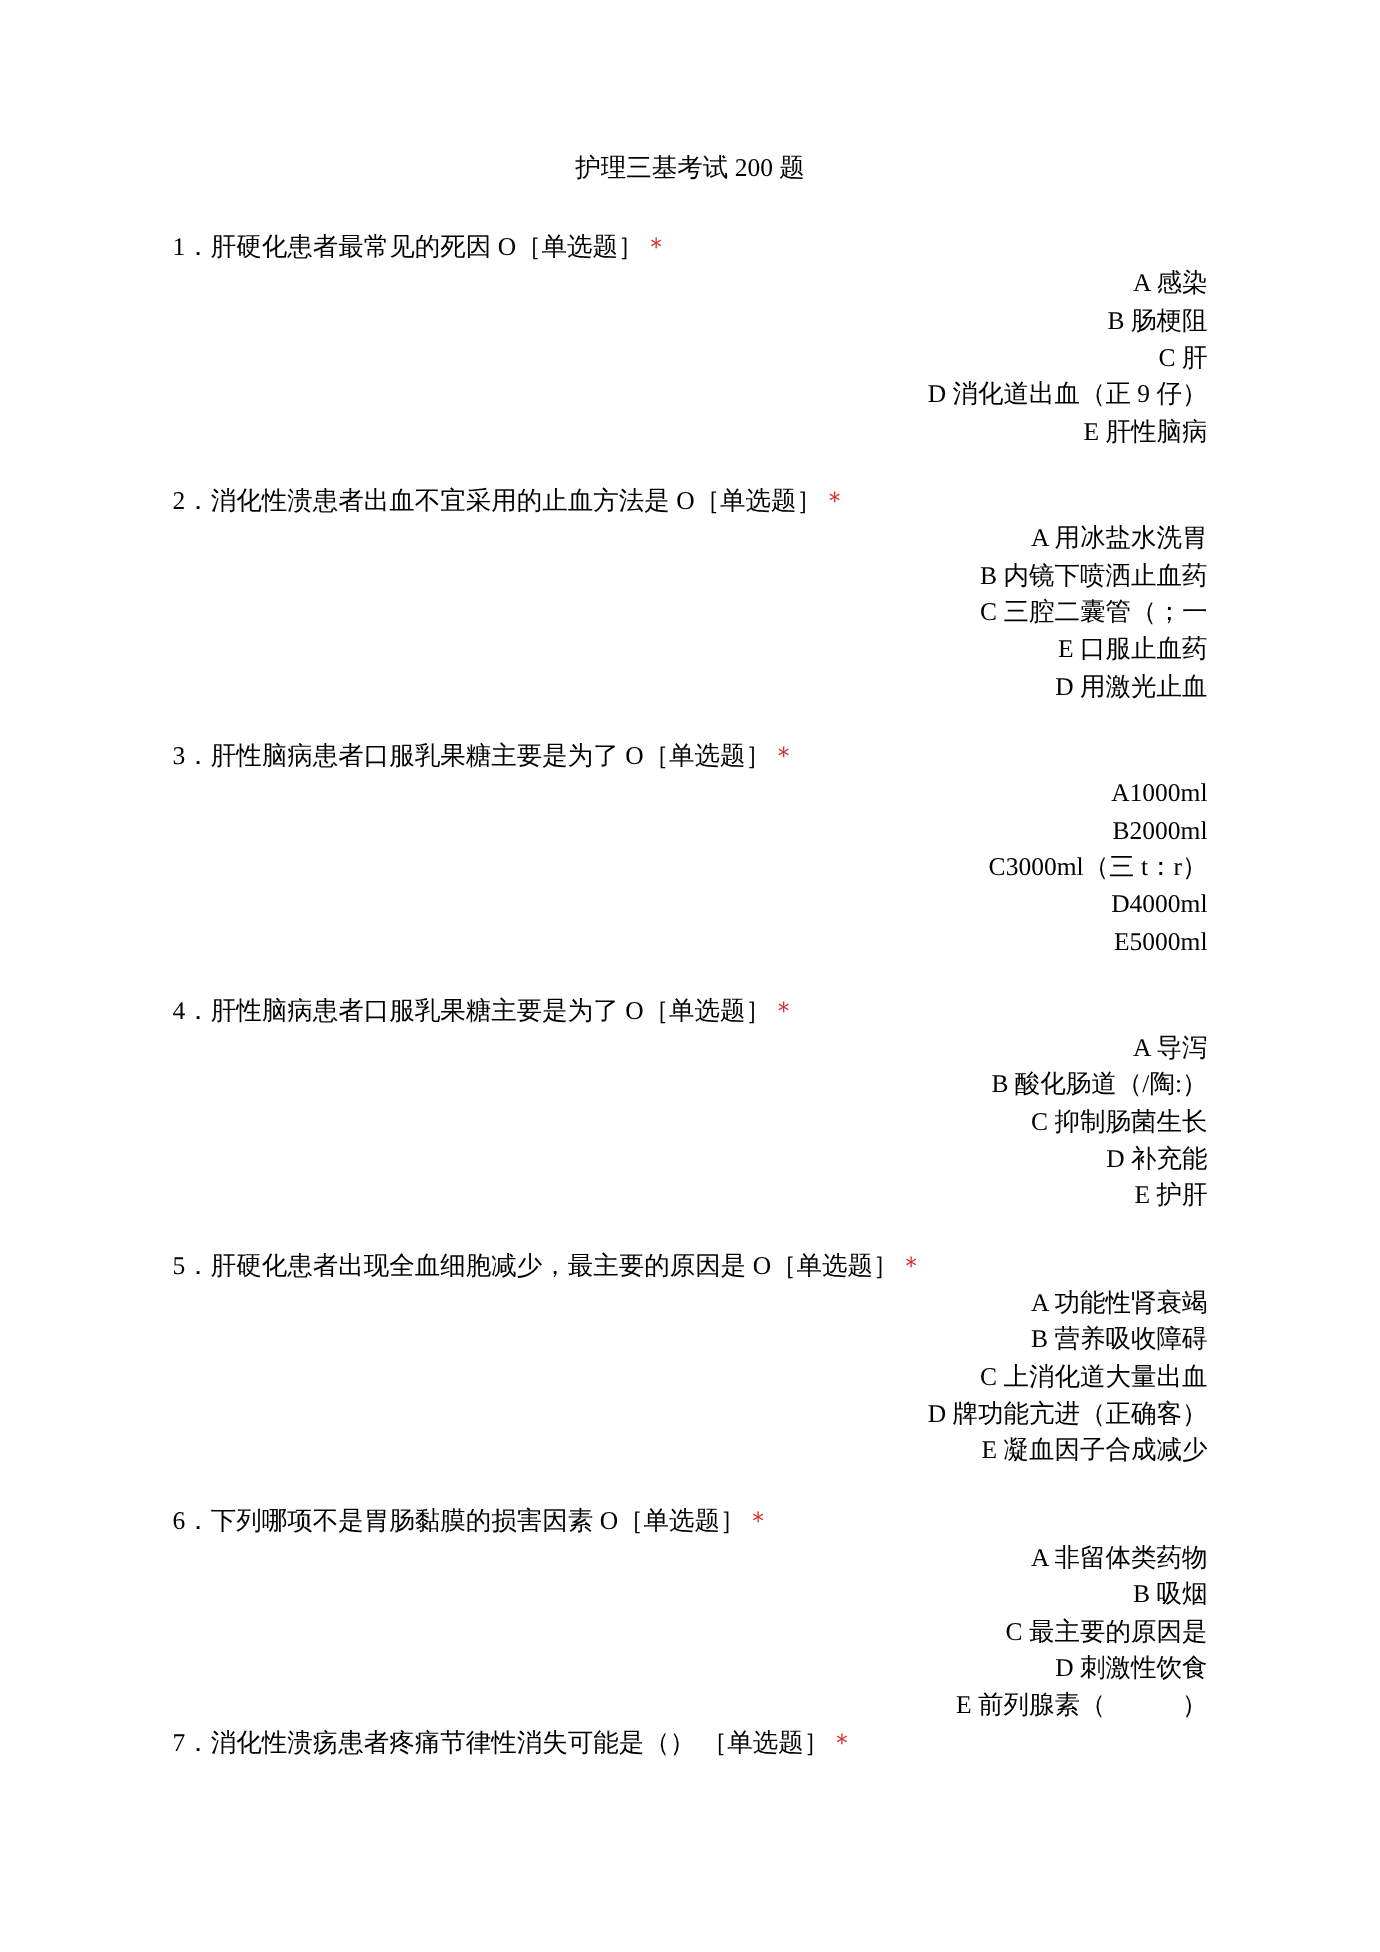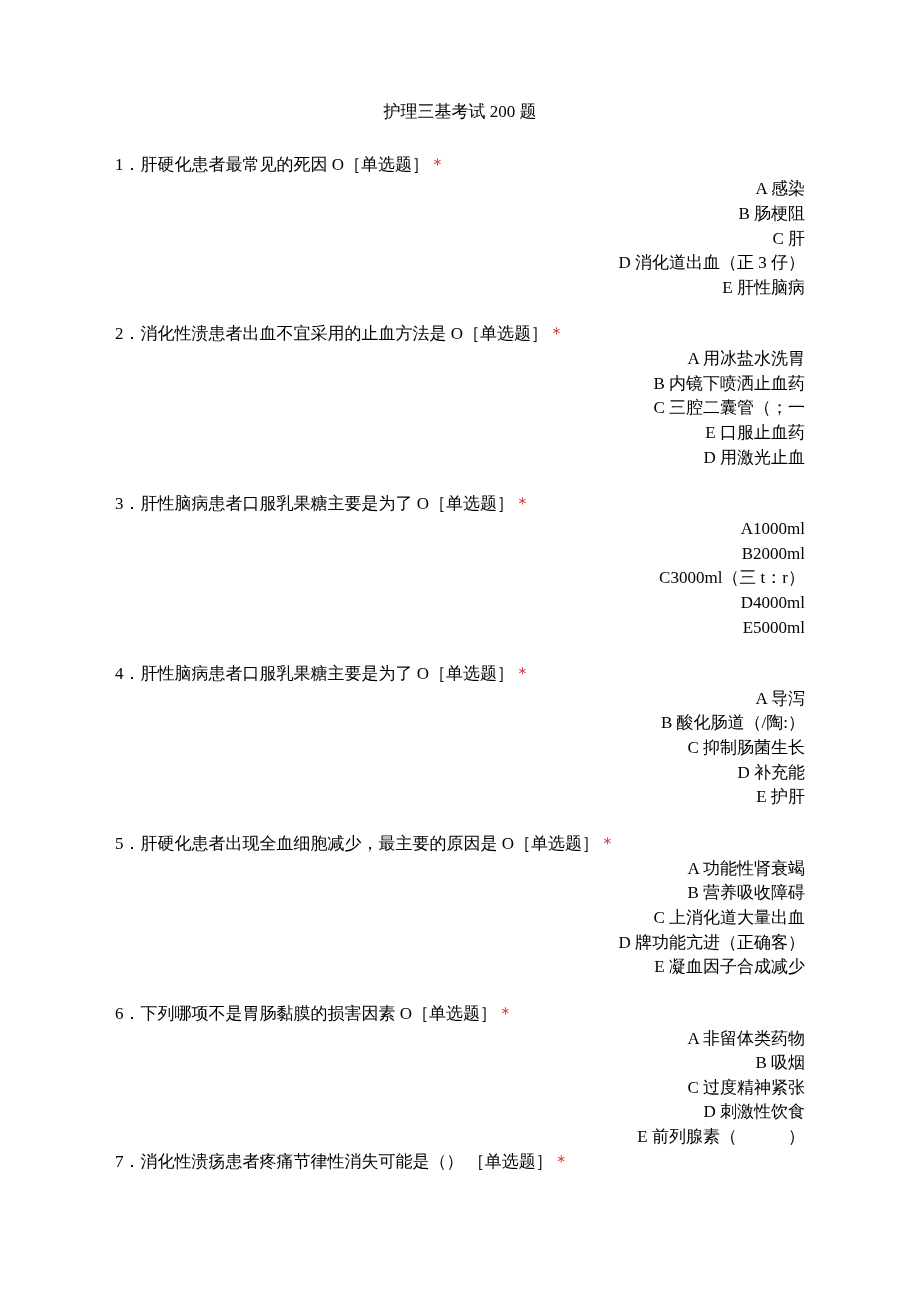--- a/index.html
+++ b/index.html
@@ -46,21 +46,21 @@
 
 <div class="page">
   <div class="title">护理三基考试 200 题</div>
 
   <div class="question">
     <div class="q-line"><span>1</span><span>．肝硬化患者最常见的死因 O［单选题］</span><span class="ast">＊</span></div>
     <div class="options">
       <div>A 感染</div>
       <div>B 肠梗阻</div>
       <div>C 肝</div>
-      <div>D 消化道出血（正 3 仔）</div>
+      <div>D 消化道出血（正 9 仔）</div>
       <div>E 肝性脑病</div>
     </div>
   </div>
 
   <div class="question">
     <div class="q-line"><span>2</span><span>．消化性溃患者出血不宜采用的止血方法是 O［单选题］</span><span class="ast">＊</span></div>
     <div class="options">
       <div>A 用冰盐水洗胃</div>
       <div>B 内镜下喷洒止血药</div>
       <div>C 三腔二囊管（；一</div>
@@ -100,20 +100,20 @@
       <div>D 牌功能亢进（正确客）</div>
       <div>E 凝血因子合成减少</div>
     </div>
   </div>
 
   <div class="question last">
     <div class="q-line"><span>6</span><span>．下列哪项不是胃肠黏膜的损害因素 O［单选题］</span><span class="ast">＊</span></div>
     <div class="options">
       <div>A 非留体类药物</div>
       <div>B 吸烟</div>
-      <div>C 过度精神紧张</div>
+      <div>C 最主要的原因是</div>
       <div>D 刺激性饮食</div>
       <div>E 前列腺素（　　　）</div>
     </div>
     <div class="q-line q7"><span>7</span><span>．消化性溃疡患者疼痛节律性消失可能是（） ［单选题］</span><span class="ast">＊</span></div>
   </div>
 
 </div>
 
 </body></html>

